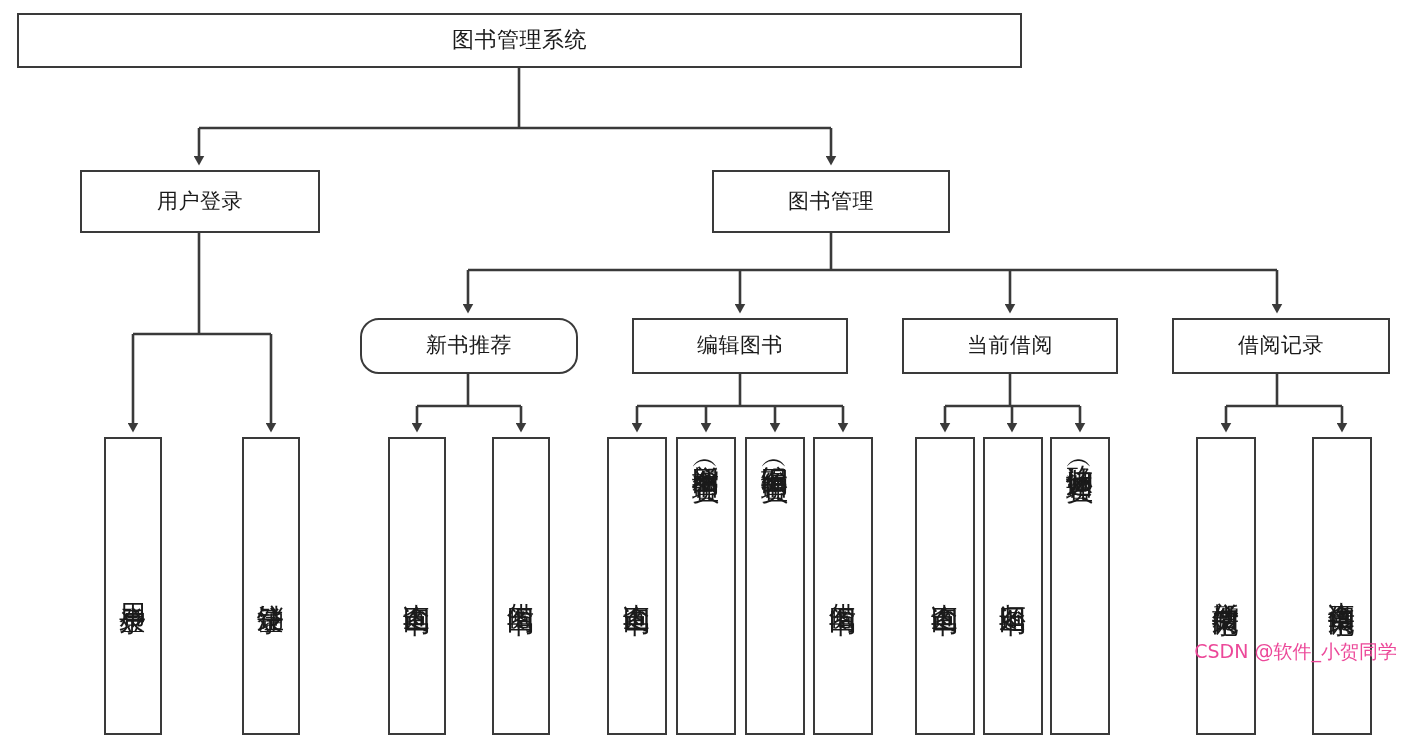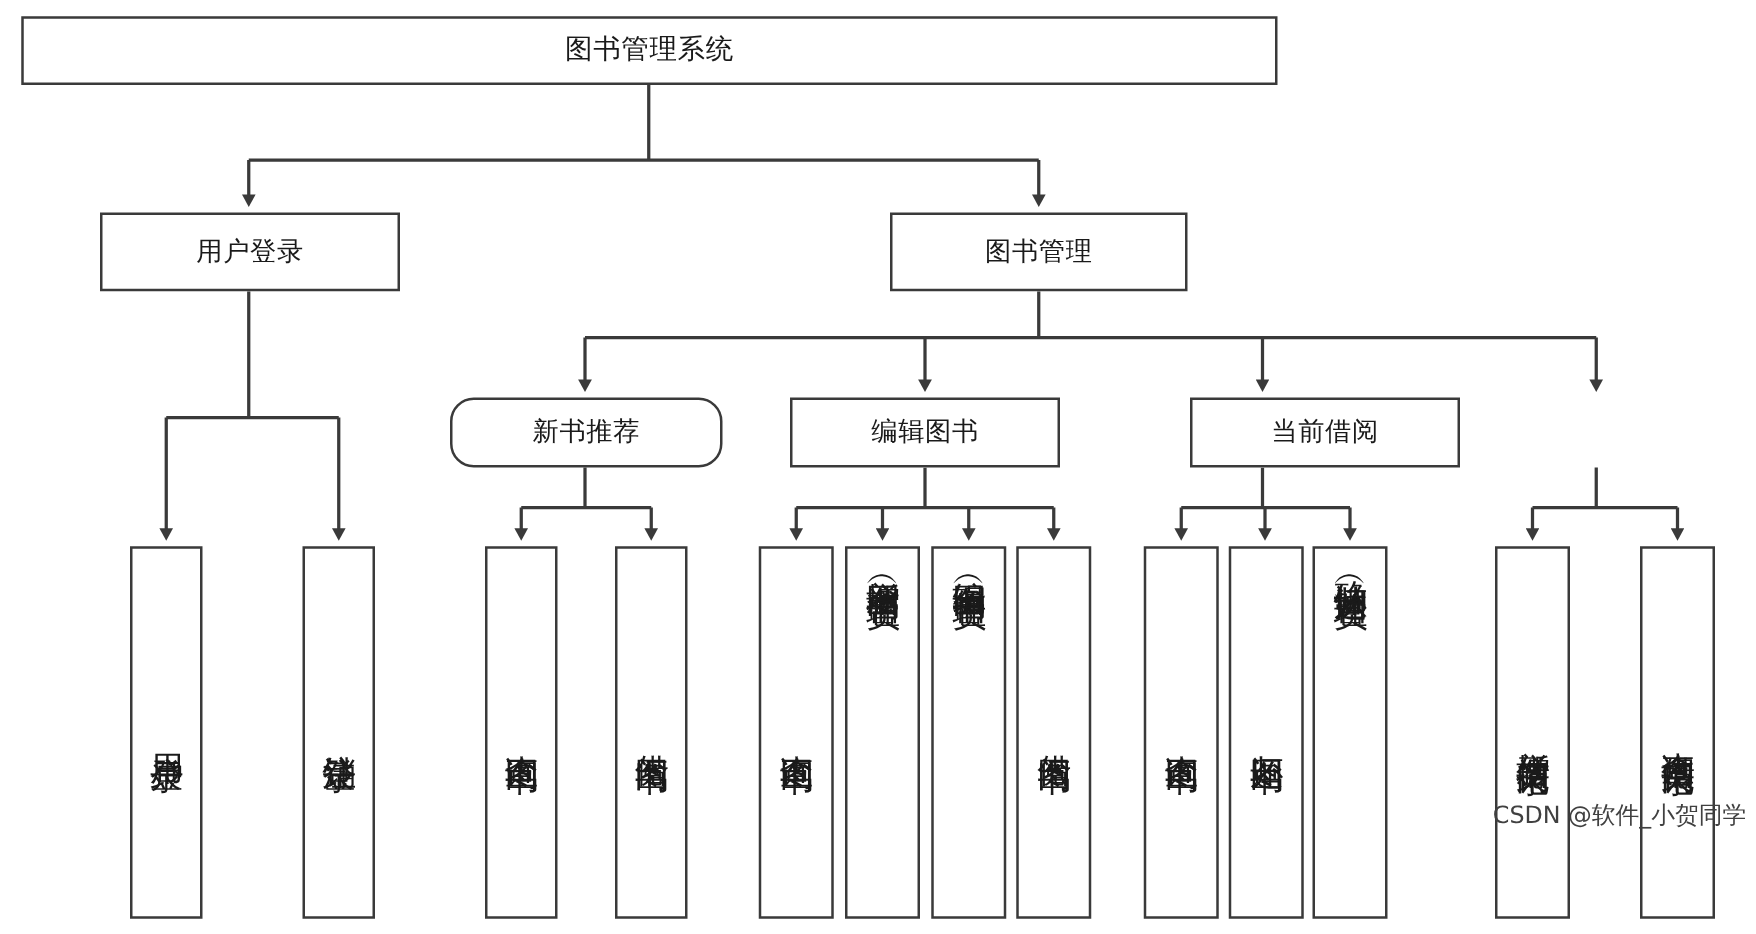--- a/index.html
+++ b/index.html
@@ -55,21 +55,21 @@
   .node.v.centered{
     align-items:center;
     padding-top:0;
   }
 
   #watermark{
     position:absolute;
     right:8px;
     bottom:4px;
     font-size:19px;
-    color:#404040;
+    color:#ec4899;
     white-space:nowrap;
     font-family:"DejaVu Sans","Liberation Sans",sans-serif;
     pointer-events:none;
   }
 </style>
 </head>
 <body>
 
 <div id="canvas">
 
@@ -134,22 +134,25 @@
   <div class="node h" style="left:712px;top:170px;width:238px;height:63px;">
     <span class="label">图书管理</span>
   </div>
 
   <div class="node h" style="left:360px;top:318px;width:218px;height:56px;border-radius:19px;">
     <span class="label">新书推荐</span>
   </div>
   <div class="node h" style="left:632px;top:318px;width:216px;height:56px;">
     <span class="label">编辑图书</span>
   </div>
-  <div class="node h" style="left:952px;top:318px;width:216px;height:56px;">
+  <div class="node h" style="left:902px;top:318px;width:216px;height:56px;">
     <span class="label">当前借阅</span>
+  </div>
+  <div class="node h" style="left:1172px;top:318px;width:218px;height:56px;">
+    <span class="label">借阅记录</span>
   </div>
 
   <div class="node v centered" style="left:104px;top:437px;width:58px;height:298px;">
     <span class="label">用户登录</span>
   </div>
   <div class="node v centered" style="left:242px;top:437px;width:58px;height:298px;">
     <span class="label">注销登录</span>
   </div>
 
   <div class="node v centered" style="left:388px;top:437px;width:58px;height:298px;">

